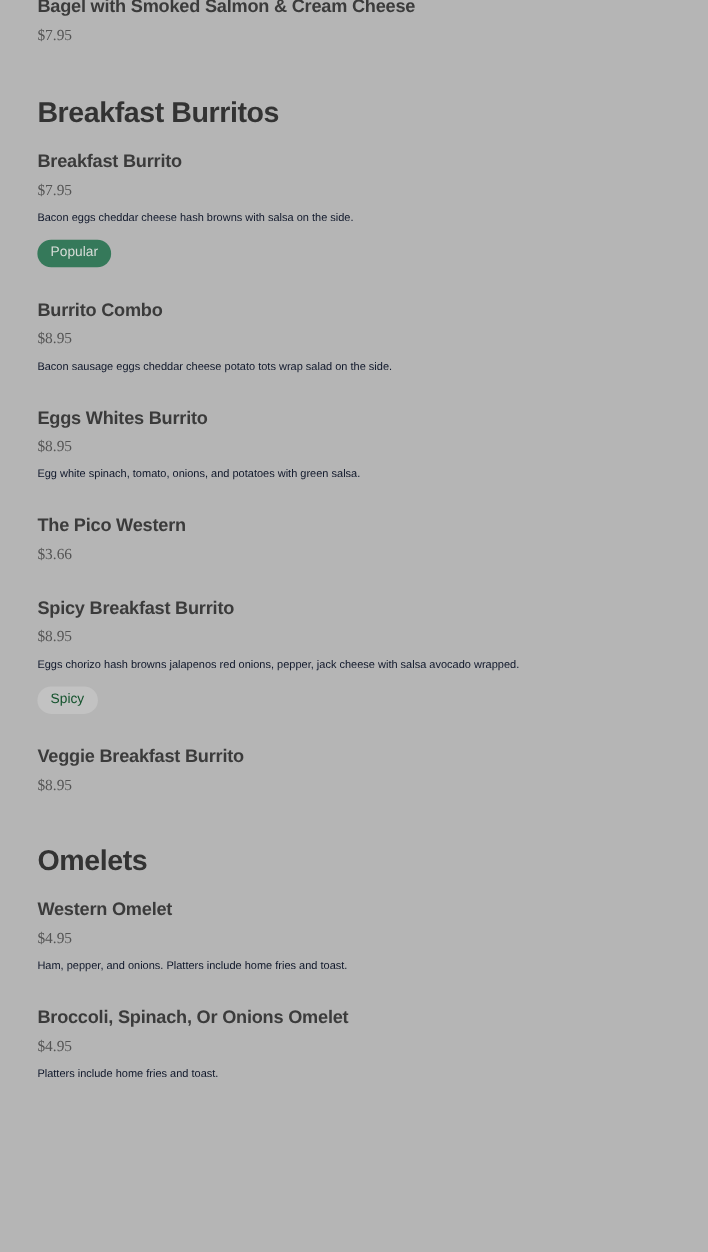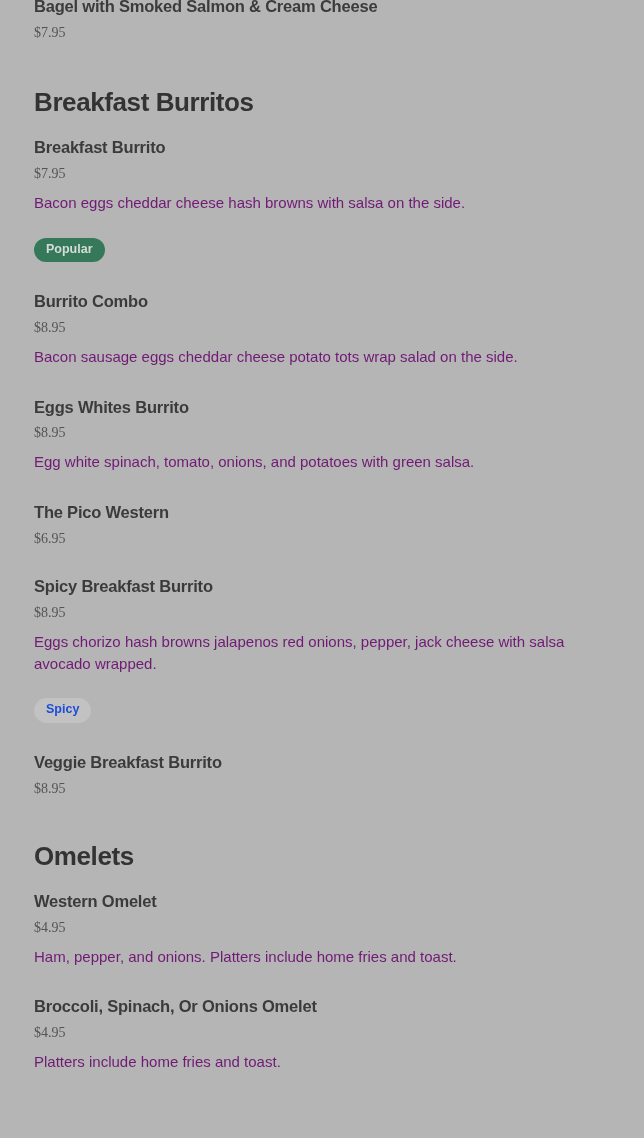--- a/index.html
+++ b/index.html
@@ -26,31 +26,31 @@
   }
   .item-price {
     font-size: 14px;
     font-weight: 500;
     color: #545454;
     margin-bottom: 9px;
     line-height: 1.2;
     font-family: Liberation Serif, serif;
   }
   .item-desc {
-    font-size: 15px;
+    font-size: 10px;
     font-weight: 400;
-    color: #701a75;
+    color: #0f172a;
     line-height: 1.43;
     max-width: 578px;
   }
   .badge {
     display: inline-block;
-    margin-top: 24px;
+    margin-top: 12px;
     font-size: 12.5px;
-    font-weight: 700;
+    font-weight: 400;
     padding: 5px 12px 6px 12px;
     border-radius: 13px;
     line-height: 1.1;
   }
   .section-heading {
     font-size: 26px;
     font-weight: 700;
     color: #333333;
     letter-spacing: -0.4px;
     margin: 44px 0 22px 0;
@@ -88,29 +88,29 @@
 
   <div class="menu-item">
     <h3 class="item-title">Eggs Whites Burrito</h3>
     <div class="item-price">$8.95</div>
     <p class="item-desc">Egg white spinach, tomato, onions, and potatoes with green salsa.</p>
 
   </div>
 
   <div class="menu-item">
     <h3 class="item-title">The Pico Western</h3>
-    <div class="item-price">$6.95</div>
+    <div class="item-price">$3.66</div>
 
   </div>
 
   <div class="menu-item">
     <h3 class="item-title">Spicy Breakfast Burrito</h3>
     <div class="item-price">$8.95</div>
     <p class="item-desc">Eggs chorizo hash browns jalapenos red onions, pepper, jack cheese with salsa avocado wrapped.</p>
-    <span class="badge" style="background: rgb(194, 194, 194); color: #1d4ed8;">Spicy</span>
+    <span class="badge" style="background: rgb(194, 194, 194); color: #14532d;">Spicy</span>
   </div>
 
   <div class="menu-item">
     <h3 class="item-title">Veggie Breakfast Burrito</h3>
     <div class="item-price">$8.95</div>
 
   </div>
 </div>
   </section>
 

